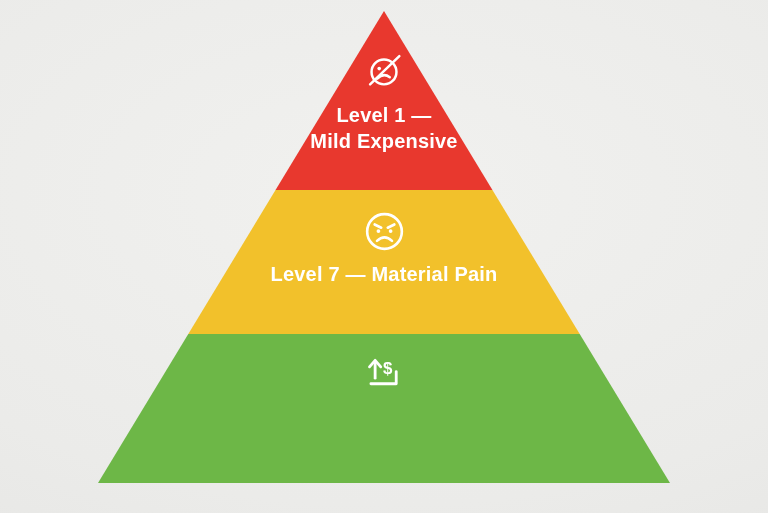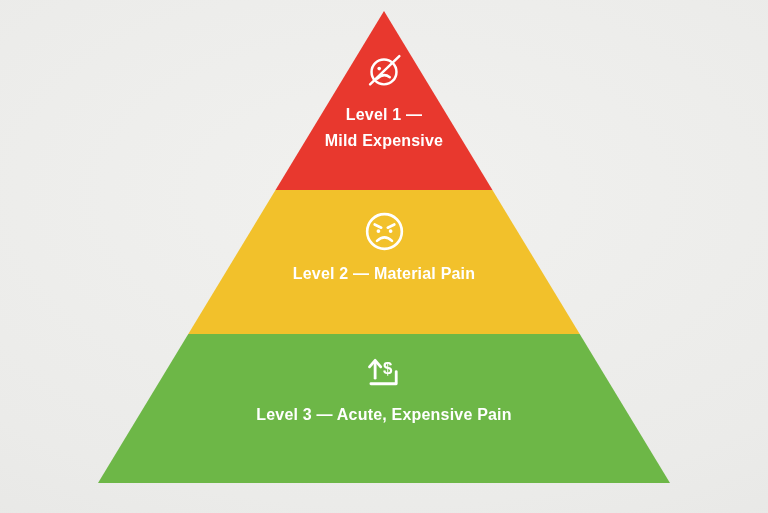--- a/index.html
+++ b/index.html
@@ -17,21 +17,21 @@
   }
   .band{
     display:flex;flex-direction:column;align-items:center;
     box-sizing:border-box;width:100%;
   }
   .band-1{height:179px;background:#E8382E;padding-top:36px;gap:9px;}
   .band-2{height:144px;background:#F2C12B;padding-top:19px;gap:7px;}
   .band-3{height:149px;background:#6DB747;padding-top:16px;gap:7px;}
   .icon{display:block;line-height:0;}
   .label{
-    font-size:16px;font-weight:bold;color:#ffffff;
+    font-size:20px;font-weight:bold;color:#ffffff;
     line-height:26px;text-align:center;letter-spacing:0.2px;
   }
 </style>
 </head>
 <body>
 
 <div class="stage">
   <div class="pyramid">
 
     <section class="band band-1">
@@ -53,29 +53,28 @@
       <span class="icon">
         <svg viewBox="0 0 48 48" width="45" height="45" aria-hidden="true">
           <circle cx="24" cy="24" r="18.5" fill="none" stroke="#ffffff" stroke-width="2.8"></circle>
           <line x1="13.5" y1="16.5" x2="20.5" y2="20" stroke="#ffffff" stroke-width="2.8" stroke-linecap="round"></line>
           <line x1="34.5" y1="16.5" x2="27.5" y2="20" stroke="#ffffff" stroke-width="2.8" stroke-linecap="round"></line>
           <circle cx="17.5" cy="23.5" r="2" fill="#ffffff"></circle>
           <circle cx="30.5" cy="23.5" r="2" fill="#ffffff"></circle>
           <path d="M16 34 Q24 26.5 32 34" fill="none" stroke="#ffffff" stroke-width="2.8" stroke-linecap="round"></path>
         </svg>
       </span>
-      <div class="label">Level 2 — Material Pain</div>
+      <div class="label">Level 7 — Material Pain</div>
     </section>
 
     <section class="band band-3">
       <span class="icon">
         <svg viewBox="0 0 48 48" width="45" height="45" aria-hidden="true">
           <line x1="14" y1="13.5" x2="14" y2="30" stroke="#ffffff" stroke-width="3" stroke-linecap="round"></line>
           <path d="M8 18 L14 11 L20 18" fill="none" stroke="#ffffff" stroke-width="3" stroke-linecap="round" stroke-linejoin="round"></path>
           <text x="27.5" y="26" text-anchor="middle" fill="#ffffff" font-family="Liberation Sans, DejaVu Sans, sans-serif" font-size="18" font-weight="bold">$</text>
           <path d="M9.5 36 H36.5 V23" fill="none" stroke="#ffffff" stroke-width="3" stroke-linecap="round" stroke-linejoin="round"></path>
         </svg>
       </span>
-      <div class="label">Level 3 — Acute, Expensive Pain</div>
     </section>
 
   </div>
 </div>
 
 </body></html>

